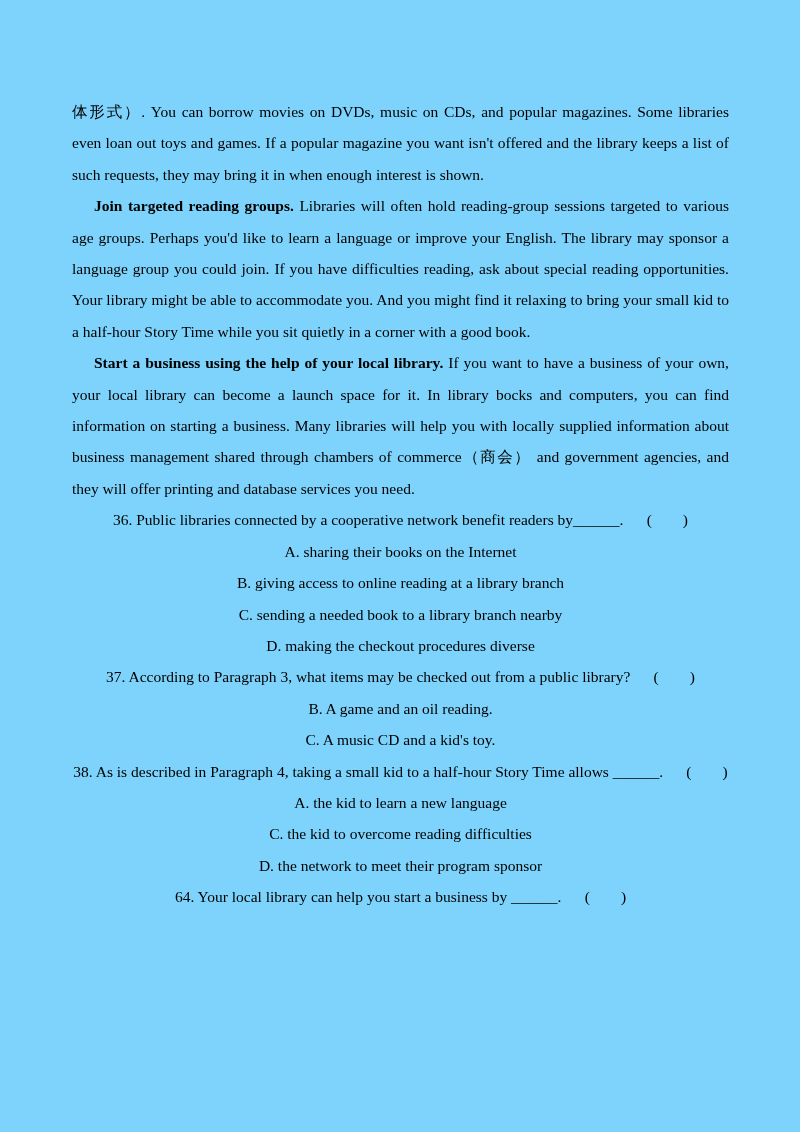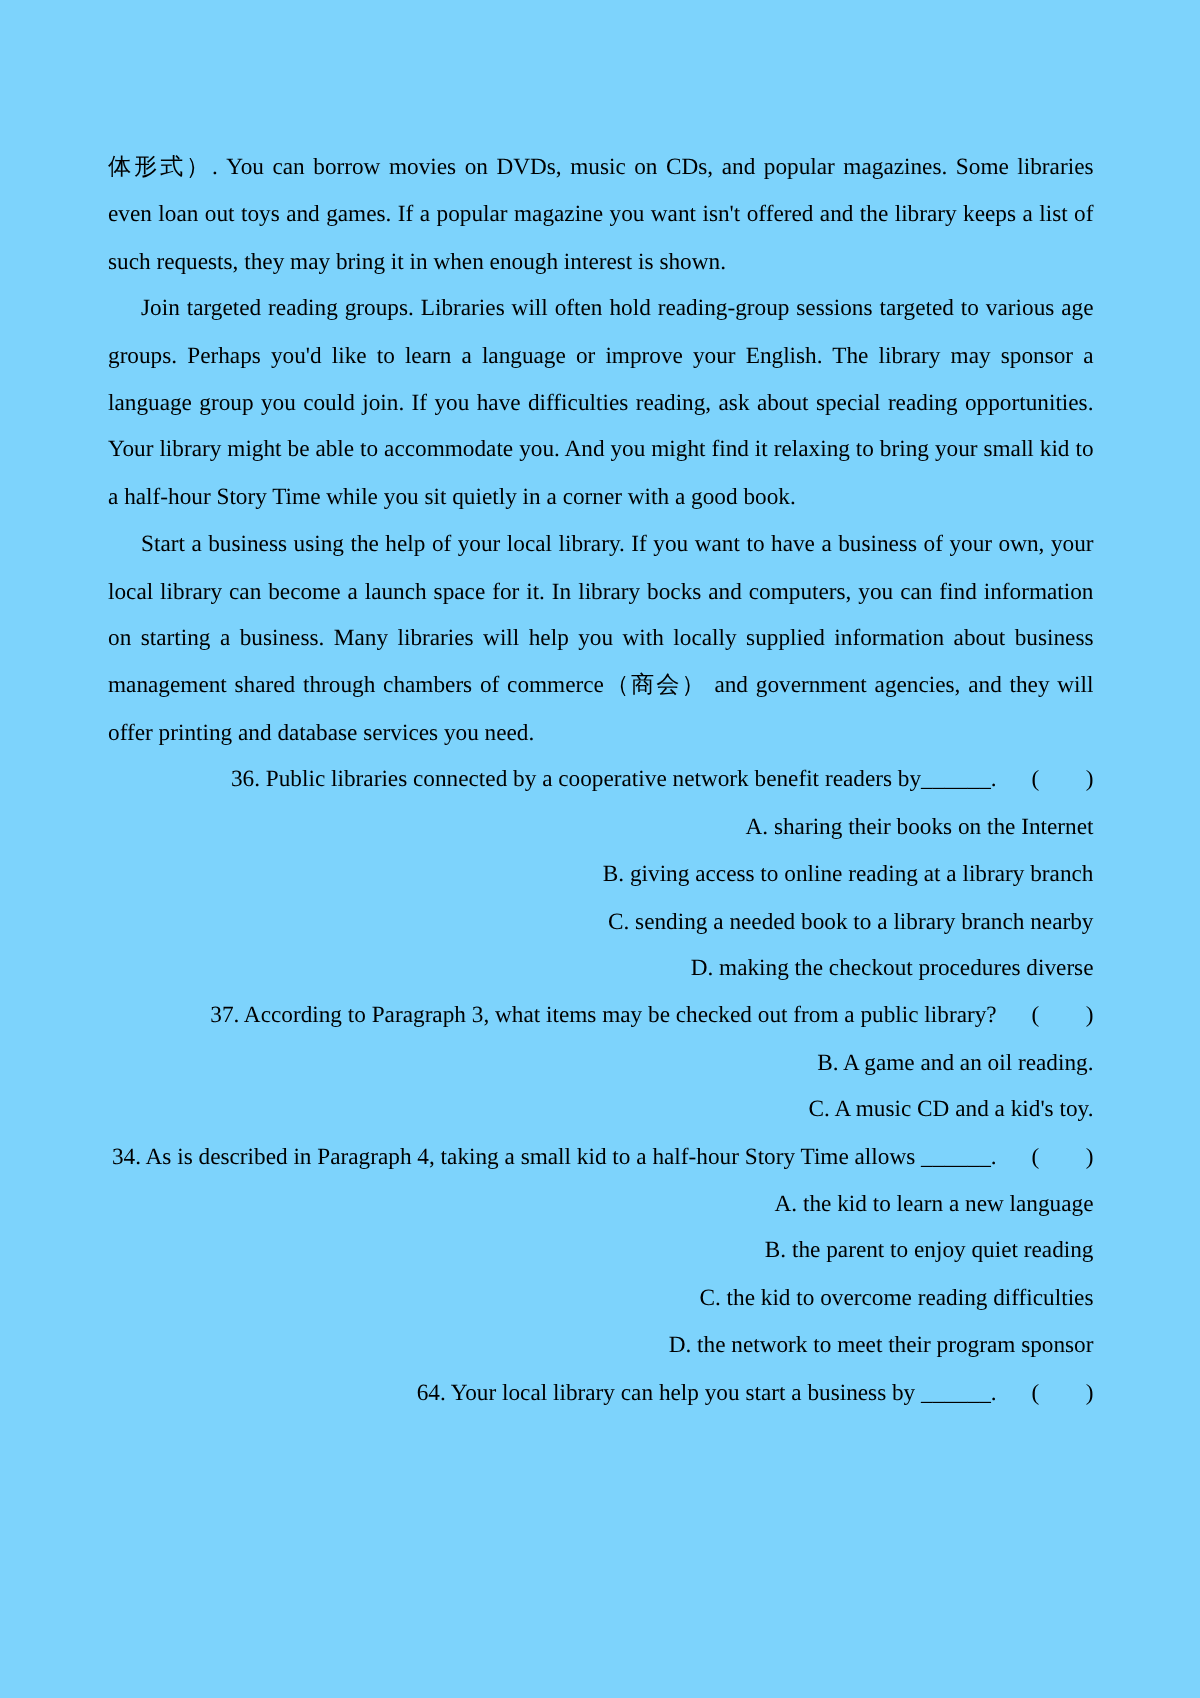--- a/index.html
+++ b/index.html
@@ -20,23 +20,23 @@
     left: 72px;
     top: 96px;
     width: 657px;
   }
   p { margin: 0; }
   .para {
     text-align: justify;
     text-justify: inter-word;
   }
   .para.indented { text-indent: 22px; }
-  .lead { font-weight: normal; }
+  .lead { font-weight: bold; }
   .q-stem, .q-option {
-    text-align: right;
+    text-align: center;
     white-space: pre-wrap;
   }
 </style>
 </head>
 <body>
 
 <div class="page">
   <div class="content">
 
     <p class="para"><span>体形式）. You can borrow movies on DVDs, music on CDs, and popular magazines. Some libraries even loan out toys and games. If a popular magazine you want isn't offered and the library keeps a list of such requests, they may bring it in when enough interest is shown.</span></p>
@@ -53,23 +53,22 @@
       <p class="q-option">D. making the checkout procedures diverse</p>
     </div>
 
     <div class="question">
       <p class="q-stem">37. According to Paragraph 3, what items may be checked out from a public library?      (        )</p>
       <p class="q-option">B. A game and an oil reading.</p>
       <p class="q-option">C. A music CD and a kid's toy.</p>
     </div>
 
     <div class="question">
-      <p class="q-stem">34. As is described in Paragraph 4, taking a small kid to a half-hour Story Time allows ______.      (        )</p>
+      <p class="q-stem">38. As is described in Paragraph 4, taking a small kid to a half-hour Story Time allows ______.      (        )</p>
       <p class="q-option">A. the kid to learn a new language</p>
-      <p class="q-option">B. the parent to enjoy quiet reading</p>
       <p class="q-option">C. the kid to overcome reading difficulties</p>
       <p class="q-option">D. the network to meet their program sponsor</p>
     </div>
 
     <div class="question">
       <p class="q-stem">64. Your local library can help you start a business by ______.      (        )</p>
     </div>
 
   </div>
 </div>

